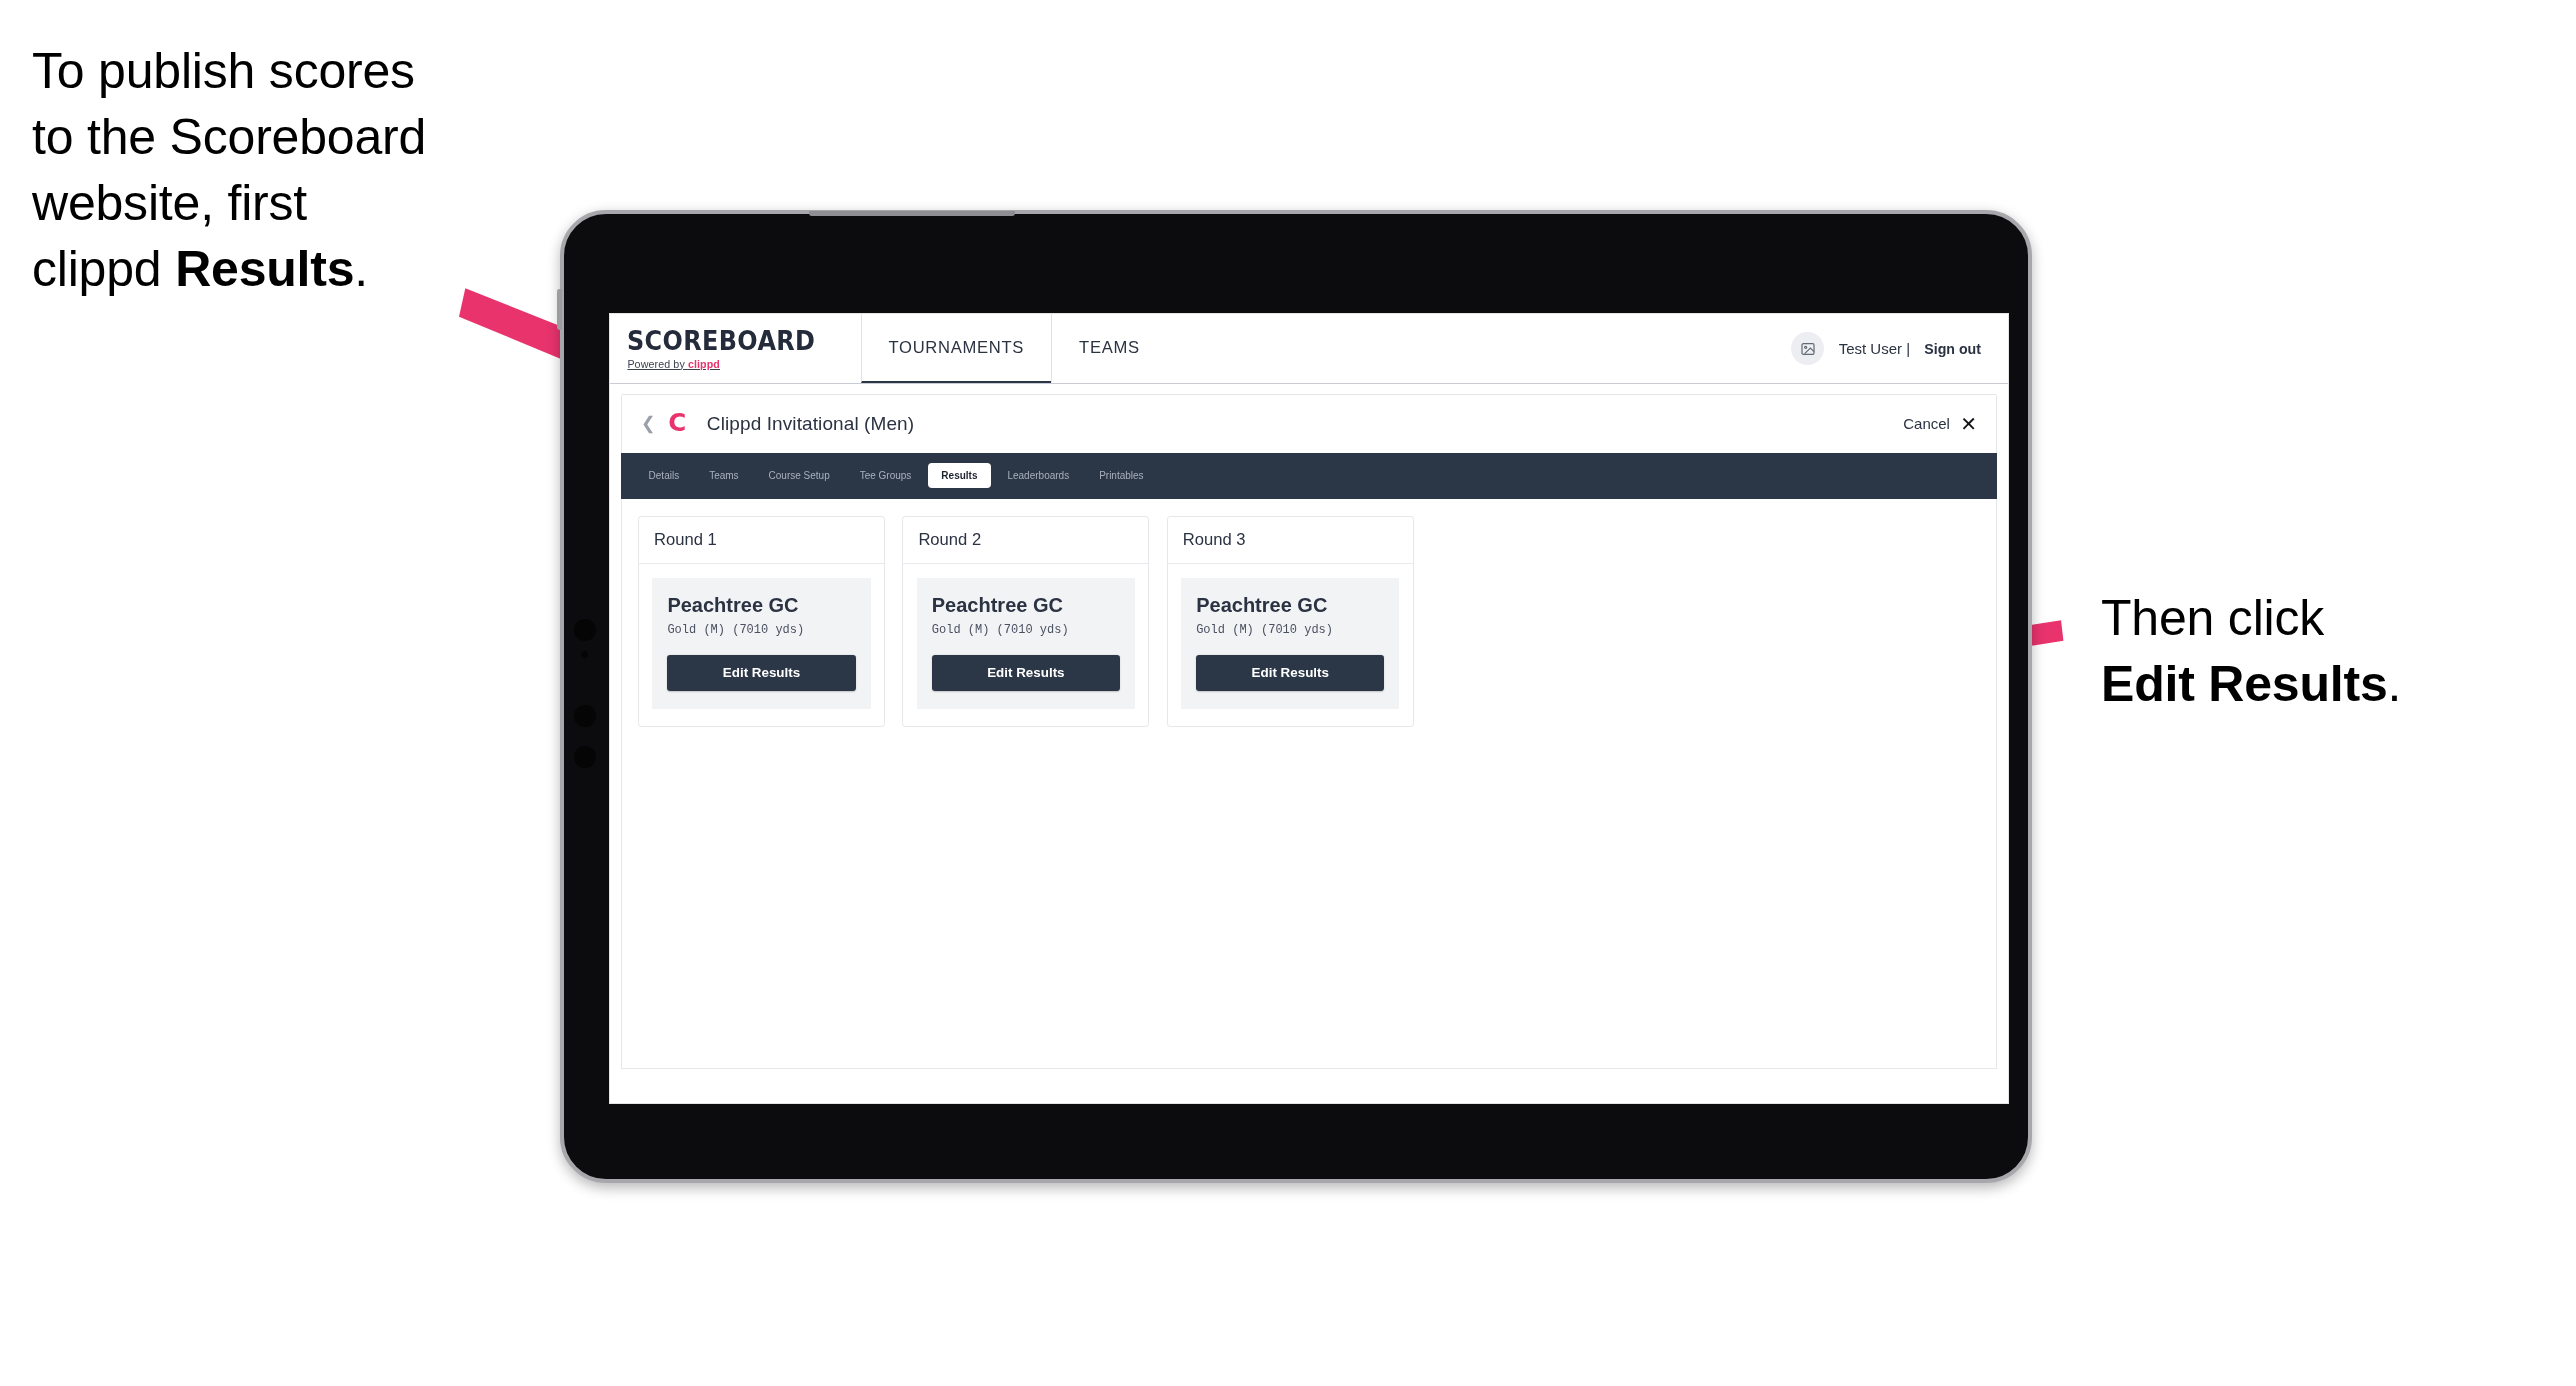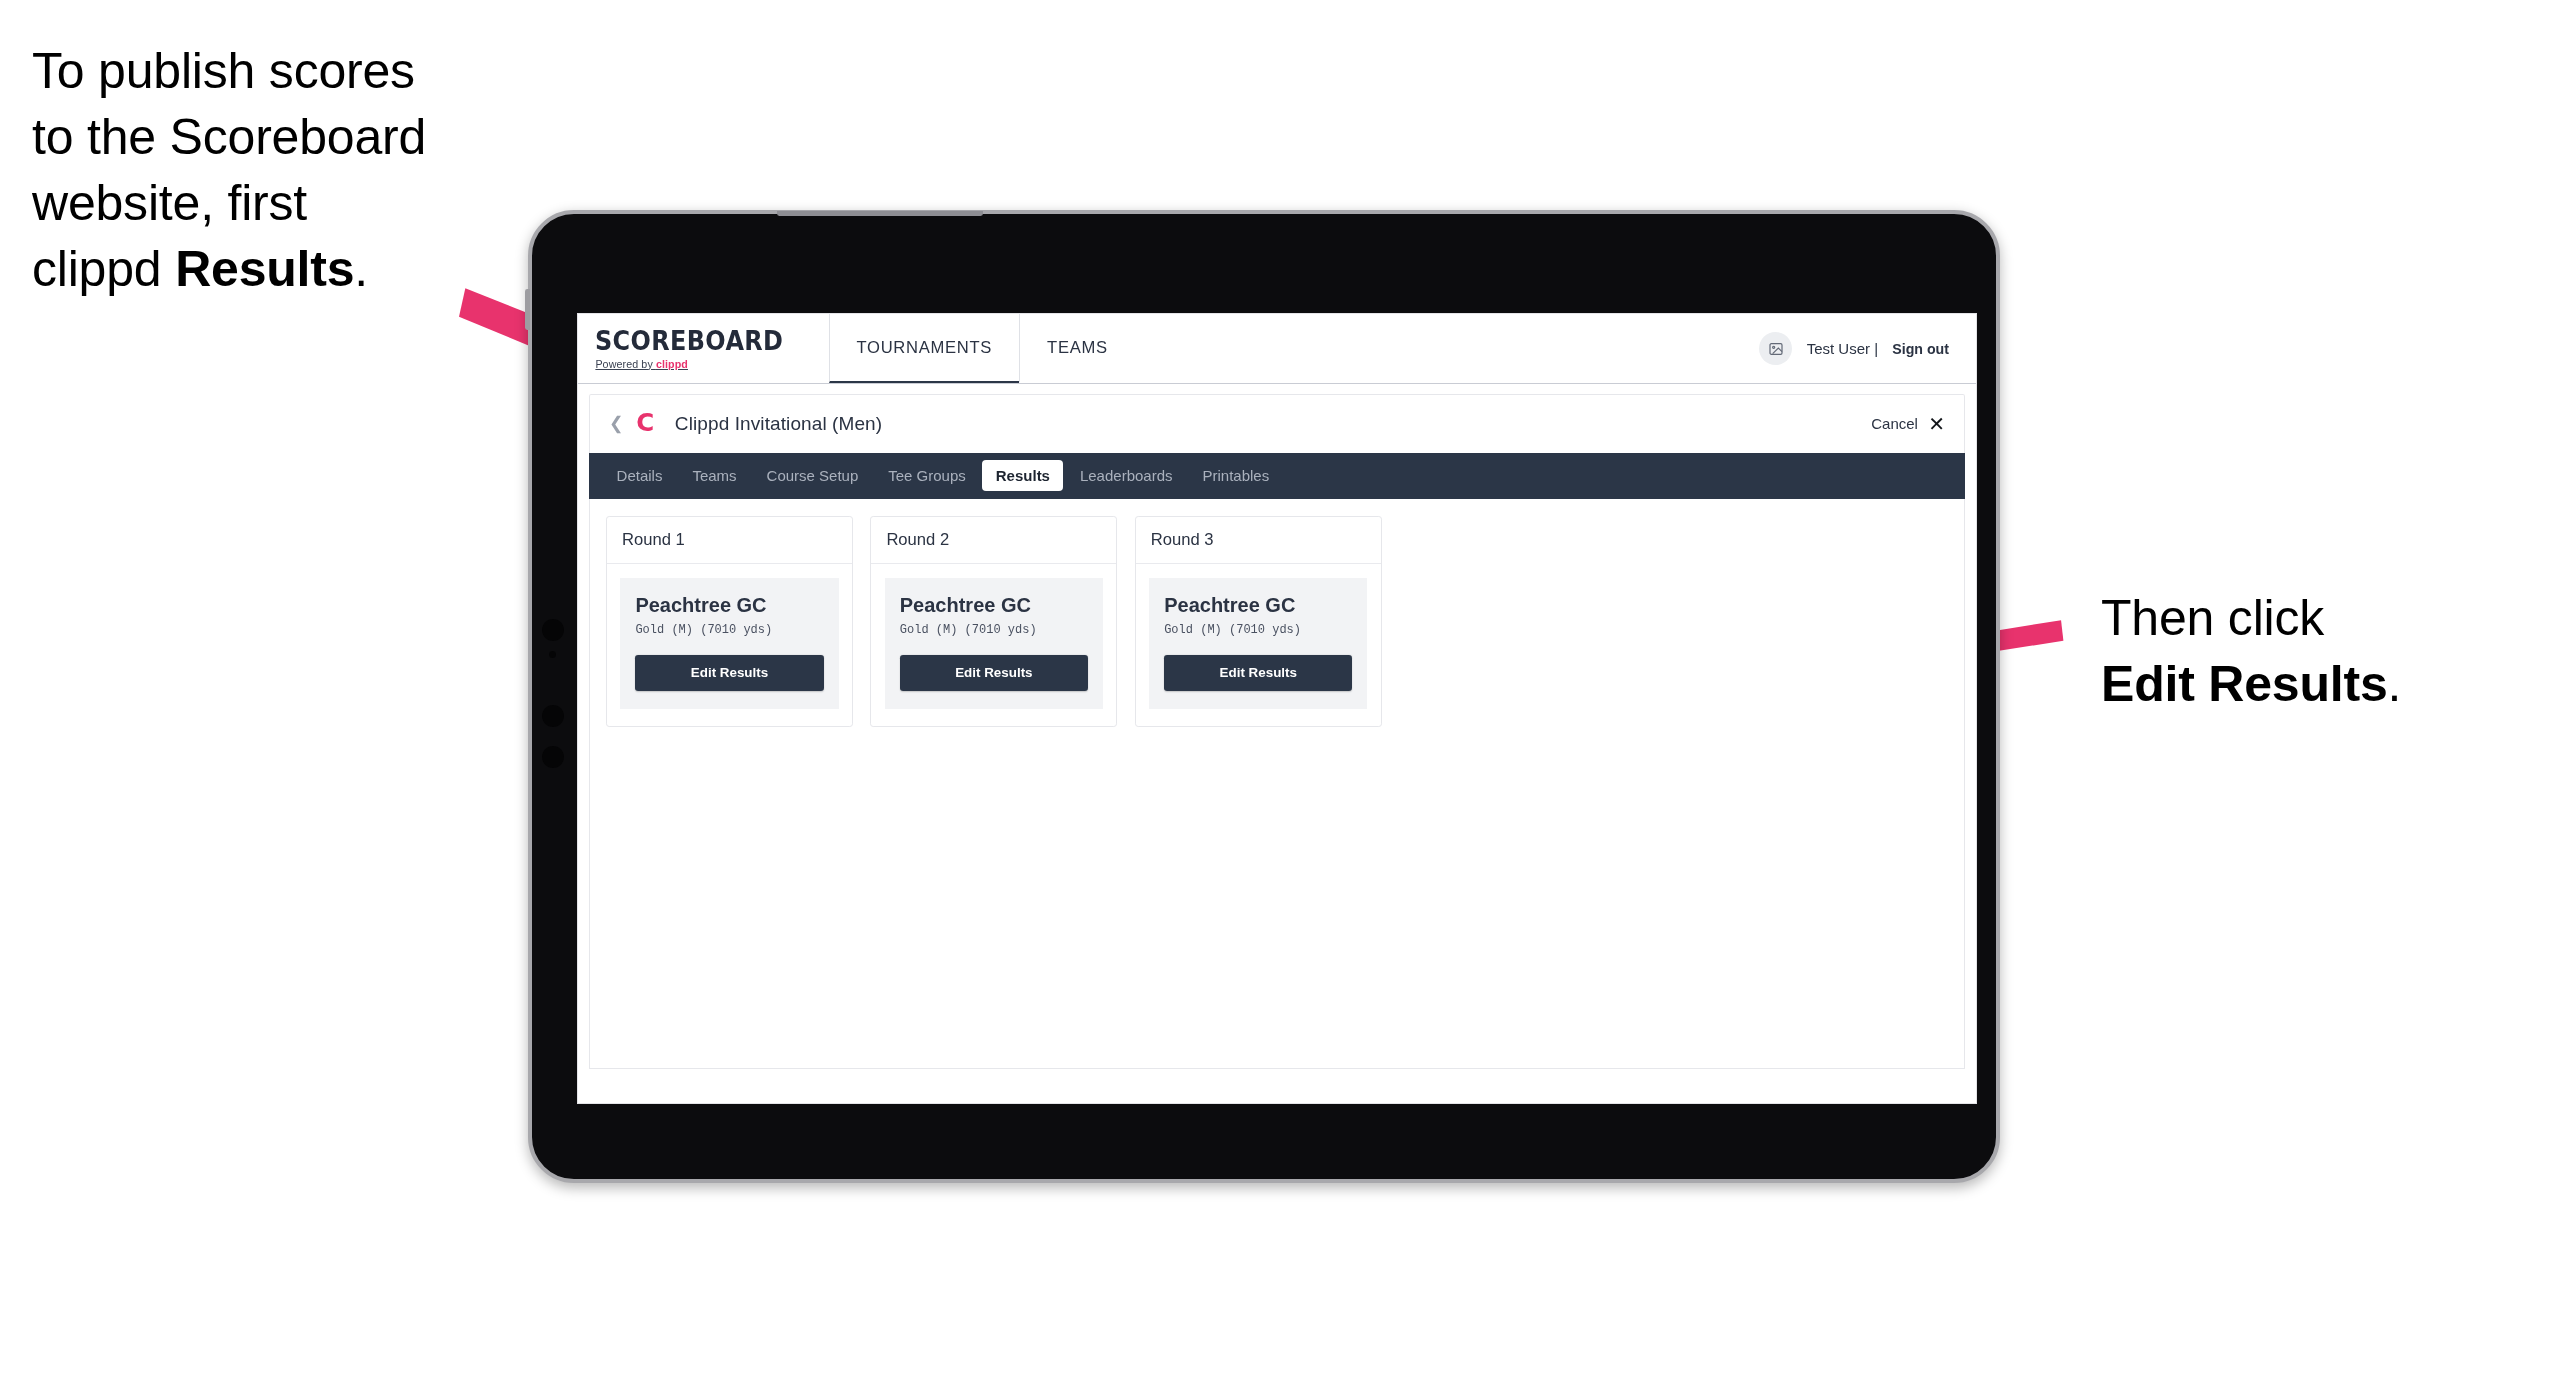--- a/index.html
+++ b/index.html
@@ -48,21 +48,21 @@
     position: absolute;
     pointer-events: none;
     overflow: visible;
   }
   #arrow-left-wrap  { left: 459px;  top: 277px; width: 522px; height: 198px; }
   #arrow-right-wrap { left: 1606px; top: 609px; width: 459px; height: 103px; }
 
   
   #tablet {
     position: absolute;
-    left: 528px;
+    left: 560px;
     top: 210px;
     width: 1472px;
     height: 973px;
     background: #0c0c0e;
     border-radius: 46px;
     border: 4px solid #a8a8ac;
     box-shadow: 0 4.7px 12.7px rgba(0,0,0,0.28);
   }
   
   .bezel-dot {
@@ -229,21 +229,21 @@
   #section-tabs {
     margin: 0 11px;
     height: 46px;
     background: #2b3647;
     display: flex;
     align-items: center;
     padding: 0 14.2px;
     gap: 3.2px;
   }
   .section-tab {
-    font-size: 15px;
+    font-size: 10px;
     color: #aab1bd;
     padding: 7.1px 13.4px;
     border-radius: 4px;
     cursor: pointer;
     white-space: nowrap;
   }
   .section-tab.active {
     background: #ffffff;
     color: #1d2430;
     font-weight: 700;

